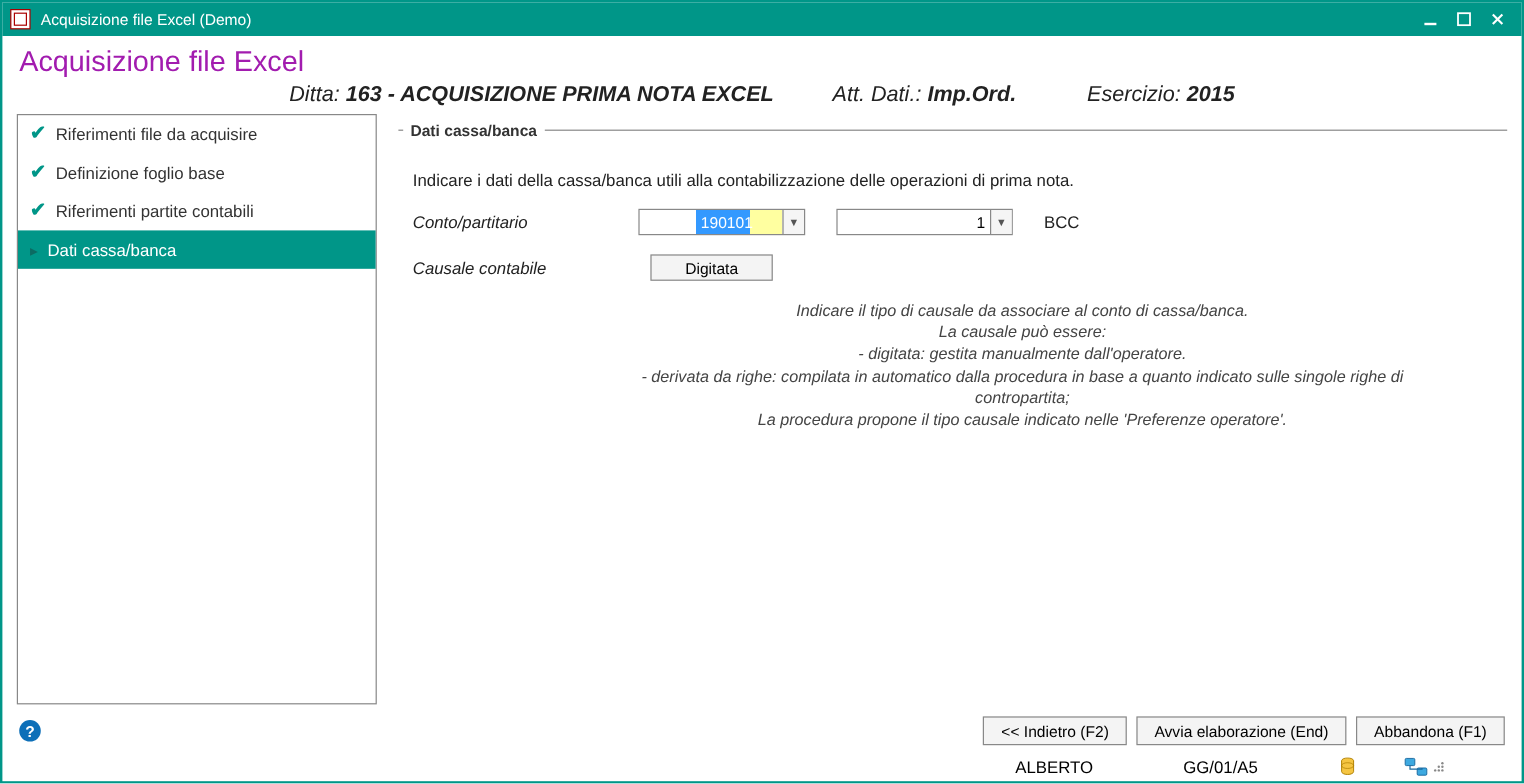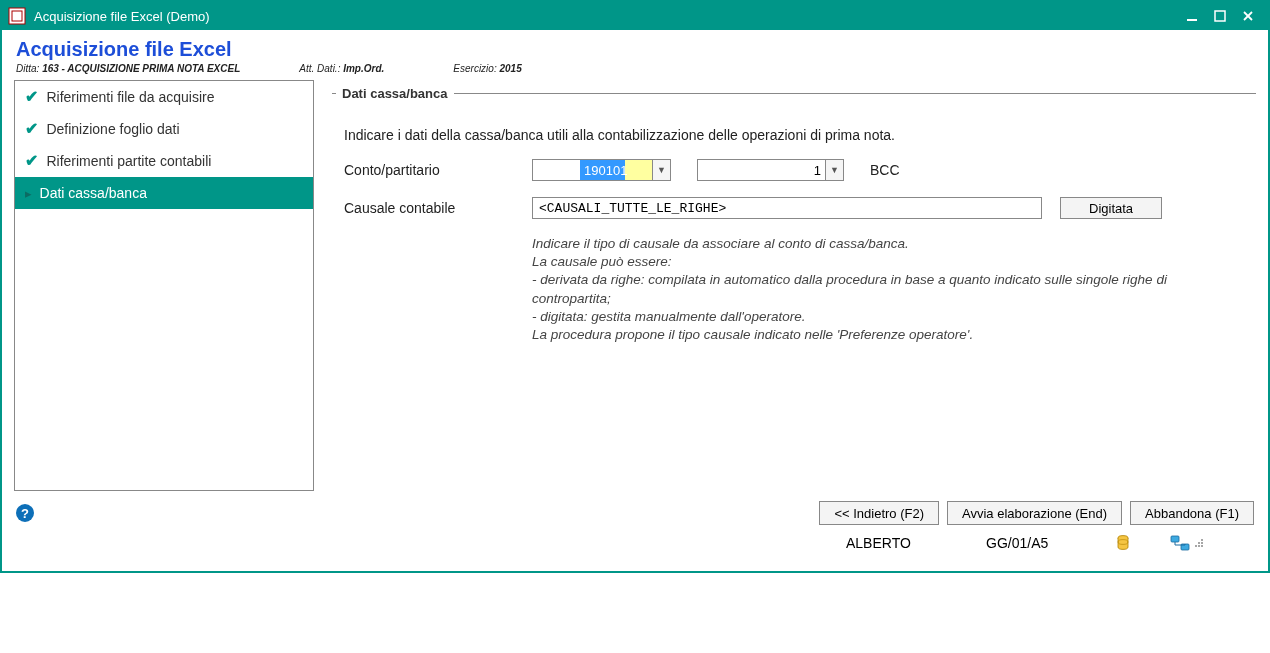--- a/index.html
+++ b/index.html
@@ -7,21 +7,21 @@
     font-family: "Segoe UI", Tahoma, sans-serif;
     font-size: 13px;
     background: #ffffff;
     width: 1270px;
     height: 653px;
     overflow: hidden;
     color: #000;
   }
   .window {
     width: 1270px;
-    height: 573px;
+    height: 653px;
     border: 2px solid #009688;
     display: flex;
     flex-direction: column;
     background: #ffffff;
   }
   .titlebar {
     background: #009688;
     color: #ffffff;
     height: 28px;
     display: flex;
@@ -39,32 +39,33 @@
     width: 28px; height: 24px;
     display: inline-flex;
     align-items: center; justify-content: center;
     color: #ffffff;
     cursor: default;
   }
   .header {
     padding: 8px 14px 6px 14px;
   }
   .page-title {
-    font-size: 20px;
-    color: #1d4ed8;
+    font-size: 24px;
+    color: #a21caf;
     margin-bottom: 2px;
-    font-weight: 700;
+    font-weight: 400;
   }
   .info-line {
-    font-size: 10px;
+    font-size: 18px;
     font-style: italic;
     color: #222;
     display: flex;
-    gap: 29px;
+    gap: 19px;
     align-items: baseline;
+    justify-content: center;
   }
   .info-line .ditta-lbl { font-style: italic; }
   .info-line .ditta-val { font-weight: bold; }
   .info-line .att { margin-left: 30px; }
   .info-line .att-val { font-weight: bold; }
   .info-line .eser { margin-left: 40px; }
   .info-line .eser-val { font-weight: bold; }
   .body {
     flex: 1;
     display: flex;
@@ -142,20 +143,21 @@
   }
   .row {
     display: flex;
     align-items: center;
     margin-bottom: 16px;
     gap: 8px;
   }
   .label {
     width: 180px;
     font-size: 14px;
+    font-style: italic;
   }
   .combo {
     display: flex;
     align-items: stretch;
     border: 1px solid #888;
     height: 22px;
     background: #fff;
   }
   .combo input {
     border: none;
@@ -210,20 +212,21 @@
     cursor: default;
     margin-left: 10px;
   }
   .help-text {
     margin-left: 188px;
     font-style: italic;
     color: #444;
     font-size: 13.5px;
     line-height: 1.35;
     max-width: 640px;
+    text-align: center;
   }
   .footer {
     padding: 6px 14px 0 14px;
     display: flex;
     flex-direction: column;
     gap: 6px;
   }
   .btn-row {
     display: flex;
     align-items: center;
@@ -246,21 +249,21 @@
     background: #f4f4f4;
     padding: 0 14px;
     font-family: inherit;
     font-size: 13px;
     margin-left: 8px;
     cursor: default;
   }
   .status {
     display: flex;
     align-items: center;
-    padding: 4px 0 20px 0;
+    padding: 4px 0 4px 0;
     font-size: 14px;
   }
   .status .user { margin-left: 830px; width: 140px; }
   .status .code { width: 130px; }
   .status .icon-db {
     width: 14px; height: 16px;
     margin-right: 40px;
   }
   .status .icon-net {
     width: 20px; height: 16px;
@@ -318,21 +321,21 @@
 
   <div class="body">
 
     <div class="sidebar">
       <div class="side-item">
         <span class="chk">✔</span>
         <span>Riferimenti file da acquisire</span>
       </div>
       <div class="side-item">
         <span class="chk">✔</span>
-        <span>Definizione foglio dati</span>
+        <span>Definizione foglio base</span>
       </div>
       <div class="side-item">
         <span class="chk">✔</span>
         <span>Riferimenti partite contabili</span>
       </div>
       <div class="side-item active">
         <span class="arrow">▸</span>
         <span>Dati cassa/banca</span>
       </div>
     </div>
@@ -356,29 +359,28 @@
             <span style="width:10px"></span>
             <span class="combo">
               <input class="partitario-input" value="1" style="">
               <span class="dd">▼</span>
             </span>
             <span class="bank-name">BCC</span>
           </div>
 
           <div class="row" style="align-items:center;">
             <span class="label">Causale contabile</span>
-            <input class="text-input-wide" value="&lt;CAUSALI_TUTTE_LE_RIGHE&gt;" style="">
             <button class="btn-plain">Digitata</button>
           </div>
 
           <div class="help-text">
             <div>Indicare il tipo di causale da associare al conto di cassa/banca.</div>
             <div>La causale può essere:</div>
+            <div>- digitata: gestita manualmente dall'operatore.</div>
             <div>- derivata da righe: compilata in automatico dalla procedura in base a quanto indicato sulle singole righe di contropartita;</div>
-            <div>- digitata: gestita manualmente dall'operatore.</div>
             <div>La procedura propone il tipo causale indicato nelle 'Preferenze operatore'.</div>
           </div>
 
         </div>
       </div>
     </div>
   </div>
 
   <div class="footer">
     <div class="btn-row">

